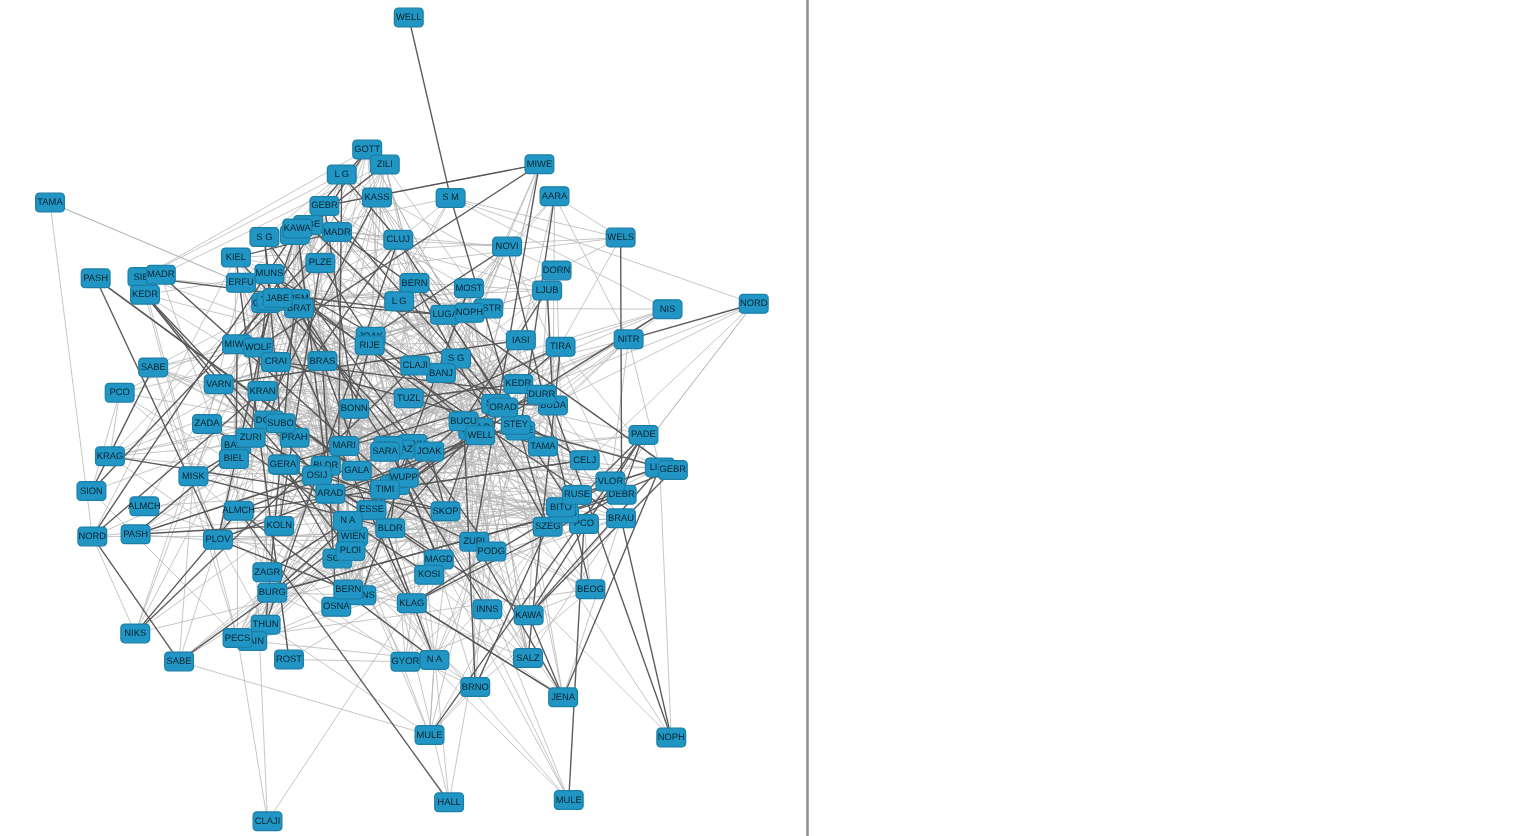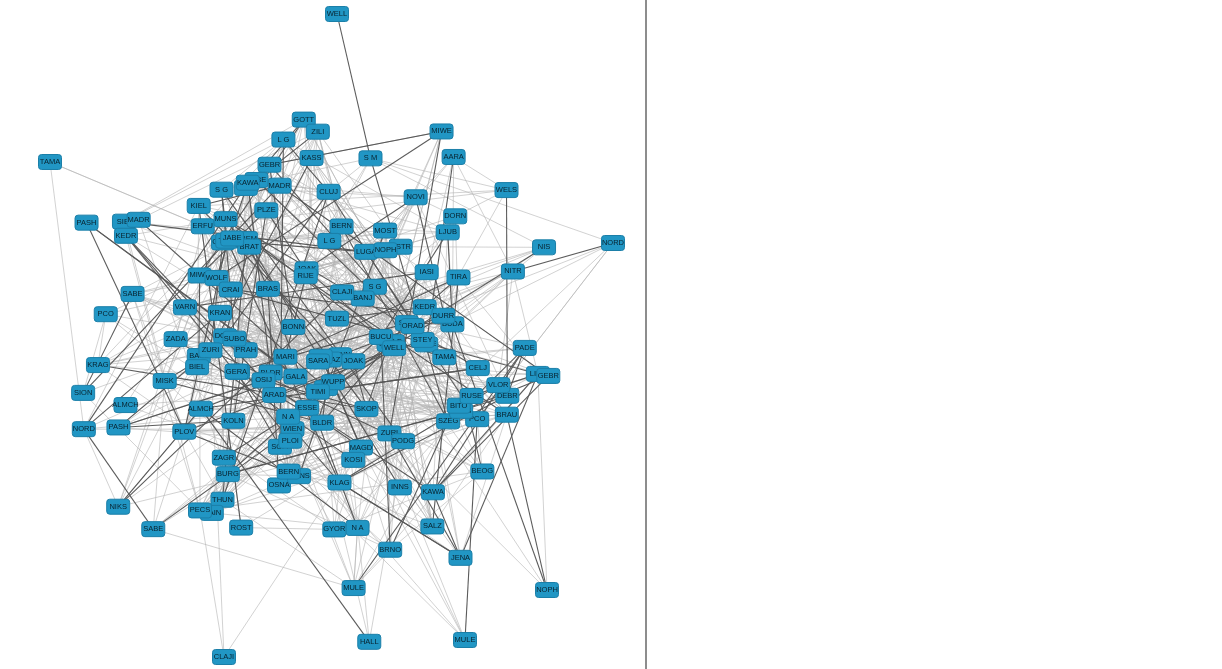--- a/index.html
+++ b/index.html
@@ -7,21 +7,20 @@
     width:1222px;height:669px;
     background:#ffffff;
     font-family:"Liberation Sans", sans-serif;
     overflow:hidden;
     position:relative;
   }
   
   #left-network{
     position:absolute;left:0;top:0;width:645px;height:669px;
     background:#ffffff;
-    padding-left:10px;
   }
   #left-network svg{display:block;}
   
   #right-panel{
     position:absolute;left:645px;top:0;width:577px;height:669px;
     background:#ffffff;
   }
   .node-rect{fill:#2196c4;stroke:#1b7fa8;stroke-width:1;}
   .node-label{
     font-family:"Liberation Sans", sans-serif;

